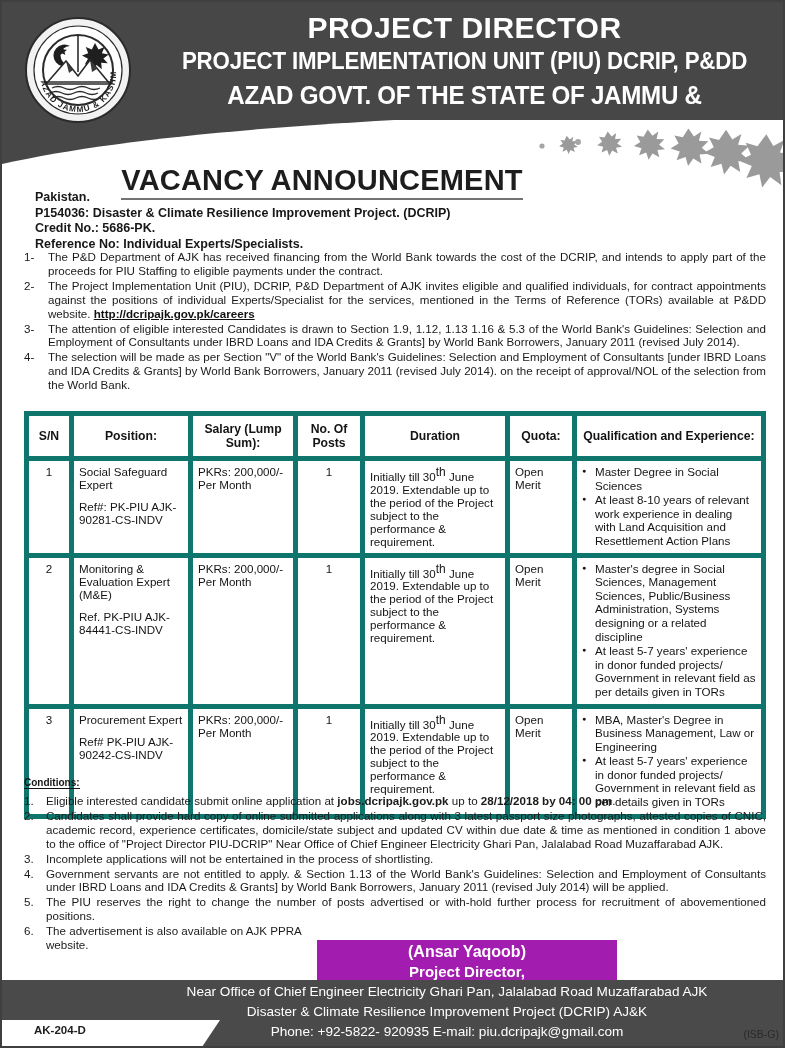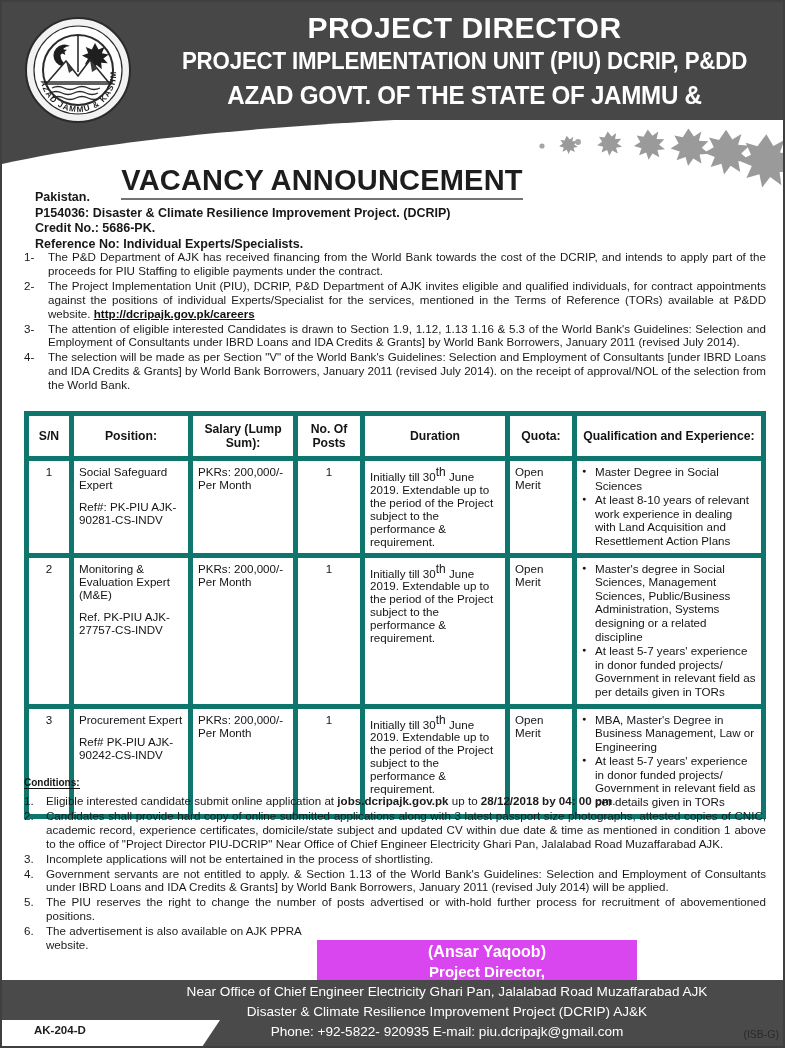--- a/index.html
+++ b/index.html
@@ -102,21 +102,21 @@
   }
   .cd{display:flex;margin-bottom:1px;}
   .cd-num{width:22px;flex:0 0 22px;}
   .cd-txt{flex:1;text-align:justify;}
   .cd-txt.nojust{text-align:left;}
   .b{font-weight:bold;}
   
   .foot-wrap{position:absolute;left:0;top:938px;width:785px;height:110px;}
   .foot-name{
     position:absolute;left:315px;top:0;width:300px;height:42px;
-    background:#d946ef;color:#fff;text-align:center;padding-left:20px;
+    background:#a21caf;color:#fff;text-align:center;
   }
   .foot-name .fn1{font-size:16px;font-weight:bold;padding-top:2px;line-height:20px;}
   .foot-name .fn2{font-size:15px;font-weight:bold;line-height:19px;}
   .foot-bar{
     position:absolute;left:0;top:40px;width:785px;height:70px;
     background:#4a4a4a;color:#fff;
   }
   .foot-lines{
     position:absolute;left:115px;top:2px;width:660px;text-align:center;
     font-size:13.6px;line-height:20px;
@@ -271,21 +271,21 @@
             <ul class="qual-list">
               <li>Master Degree in Social Sciences</li>
               <li>At least 8-10 years of relevant work experience in dealing with Land Acquisition and Resettlement Action Plans</li>
             </ul>
           </td>
         </tr>
         <tr>
           <td class="cell-sn">2</td>
           <td>
             <div>Monitoring &amp; Evaluation Expert (M&amp;E)</div>
-            <div class="refblock">Ref. PK-PIU AJK-27757-CS-INDV</div>
+            <div class="refblock">Ref. PK-PIU AJK-84441-CS-INDV</div>
           </td>
           <td>PKRs: 200,000/- Per Month</td>
           <td class="cell-posts">1</td>
           <td><span>Initially till 30</span><sup>th</sup><span> June 2019. Extendable up to the period of the Project subject to the performance &amp; requirement.</span></td>
           <td>Open Merit</td>
           <td>
             <ul class="qual-list">
               <li>Master's degree in Social Sciences, Management Sciences, Public/Business Administration, Systems designing or a related discipline</li>
               <li>At least    5-7 years' experience in donor funded projects/ Government in relevant field as per details given in TORs</li>
             </ul>

